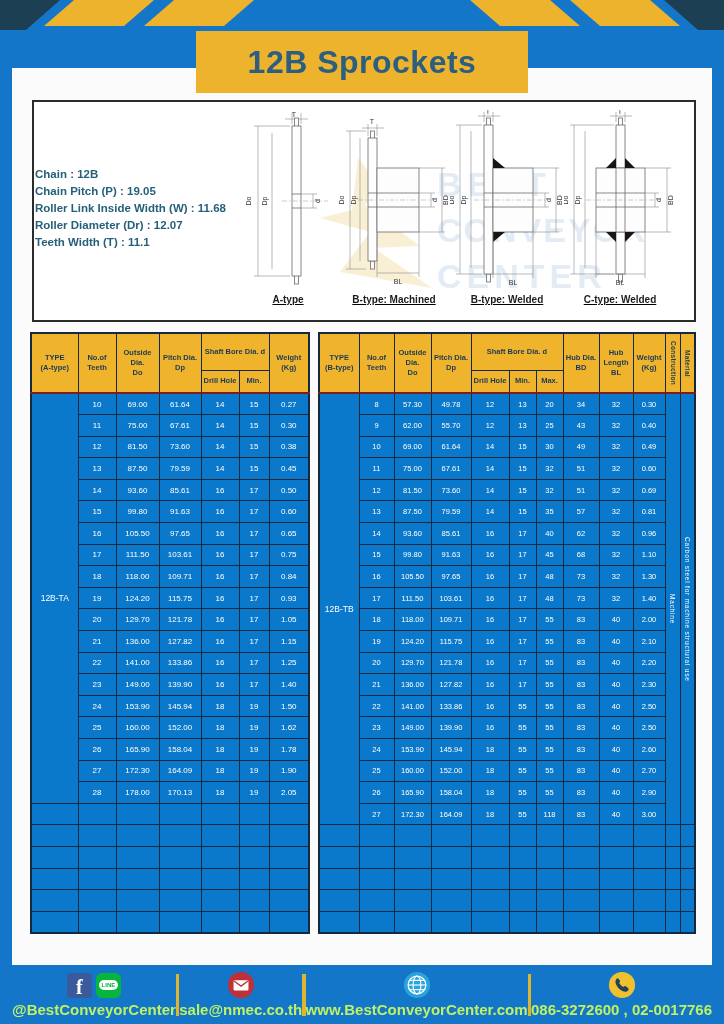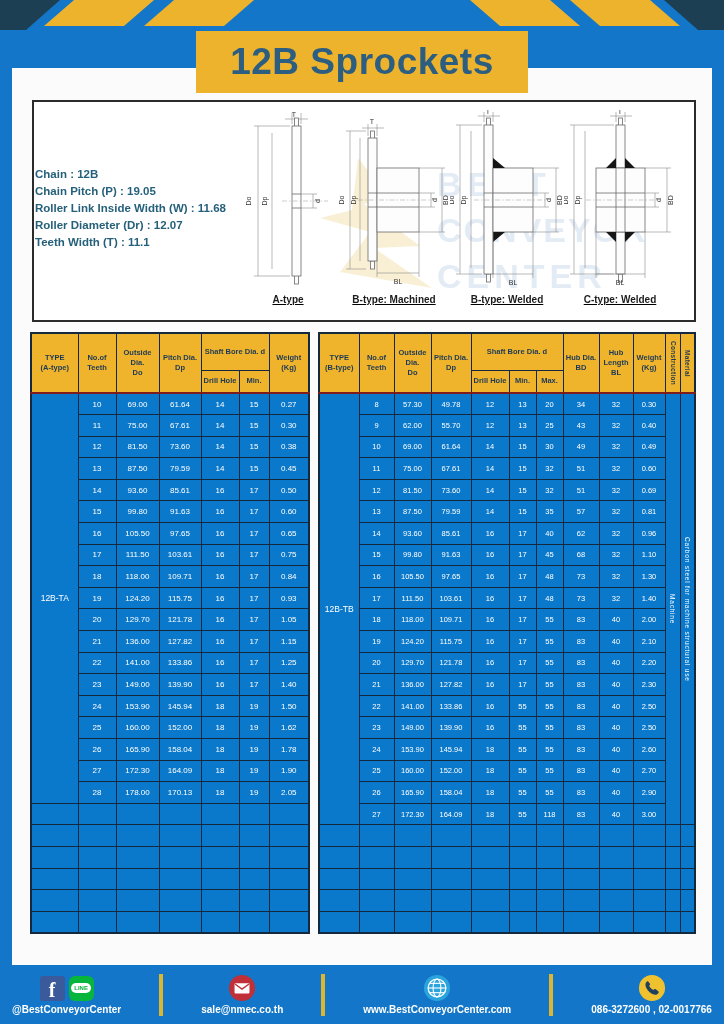--- a/index.html
+++ b/index.html
@@ -10,21 +10,21 @@
   
   .top-deco{position:absolute;left:0;top:0;width:724px;height:68px;}
   
   .white-panel{position:absolute;left:12px;top:68px;width:700px;height:897px;background:#fbfbfb;}
   
   .title-banner{
     position:absolute;left:50%;top:31px;transform:translateX(-50%);
     width:332px;height:62px;background:#eeb32c;z-index:5;
     display:flex;align-items:center;justify-content:center;
   }
-  .title-banner span{font-size:37px;font-weight:bold;color:#2b5e80;letter-spacing:.5px;}
+  .title-banner span{font-size:32px;font-weight:bold;color:#2b5e80;letter-spacing:.5px;}
   
   .info-box{position:absolute;left:32px;top:100px;width:660px;height:218px;background:#fff;border:2px solid #2b2b2b;z-index:2;}
   .spec-block{position:absolute;left:1px;top:64px;z-index:3;}
   .spec-block div{font-size:11.5px;font-weight:bold;color:#25607a;line-height:17px;white-space:nowrap;}
   .watermark{position:absolute;left:278px;top:52px;z-index:0;opacity:.55;}
   .diagram-row{position:absolute;left:198px;top:8px;width:444px;height:204px;display:flex;justify-content:flex-end;z-index:1;text-decoration:underline;}
   .diagram{display:flex;flex-direction:column;align-items:center;}
   .diagram .caption{font-size:10px;color:#1c1c1c;font-weight:600;margin-top:2px;white-space:nowrap;}
   .dg line,.dg rect.part,.dg path{stroke:#6a6a6a;stroke-width:.8;}
   .dg rect.part{fill:#fdfdfd;}
@@ -48,21 +48,21 @@
   .sprocket-table td.type-cell{font-size:8.5px;}
   .sprocket-table th.vhead{writing-mode:vertical-rl;font-size:6.5px;letter-spacing:.3px;}
   .sprocket-table td.vtext{writing-mode:vertical-rl;font-size:6.5px;letter-spacing:.8px;}
   .sprocket-table tbody tr{height:21.6px;}
   
   .footer-bar{
     position:absolute;left:0;top:965px;width:724px;height:59px;background:#1376c8;z-index:4;
     display:flex;align-items:center;justify-content:space-between;padding:0 12px;box-sizing:border-box;
   }
   .footer-group{display:flex;flex-direction:column;align-items:center;justify-content:center;gap:2px;}
-  .footer-group .label{font-size:10px;font-weight:bold;color:#ffffff;white-space:nowrap;}
+  .footer-group .label{font-size:15px;font-weight:bold;color:#bef264;white-space:nowrap;}
   .footer-divider{width:4px;height:42px;background:#dcb62f;}
   .icon-row{display:flex;gap:4px;align-items:center;height:28px;}
   .fb-icon{width:25px;height:25px;background:#3a5a9b;border-radius:3px;display:flex;align-items:flex-end;justify-content:center;}
   .fb-icon span{color:#fff;font-weight:bold;font-size:20px;line-height:22px;font-family:"Liberation Serif",serif;}
   .line-icon{width:25px;height:25px;background:#06b53c;border-radius:6px;display:flex;align-items:center;justify-content:center;}
   .line-bubble{background:#fff;border-radius:6px;padding:2px 3px;font-size:6px;font-weight:bold;color:#06b53c;line-height:1;}
 </style>
 </head>
 <body>
 

